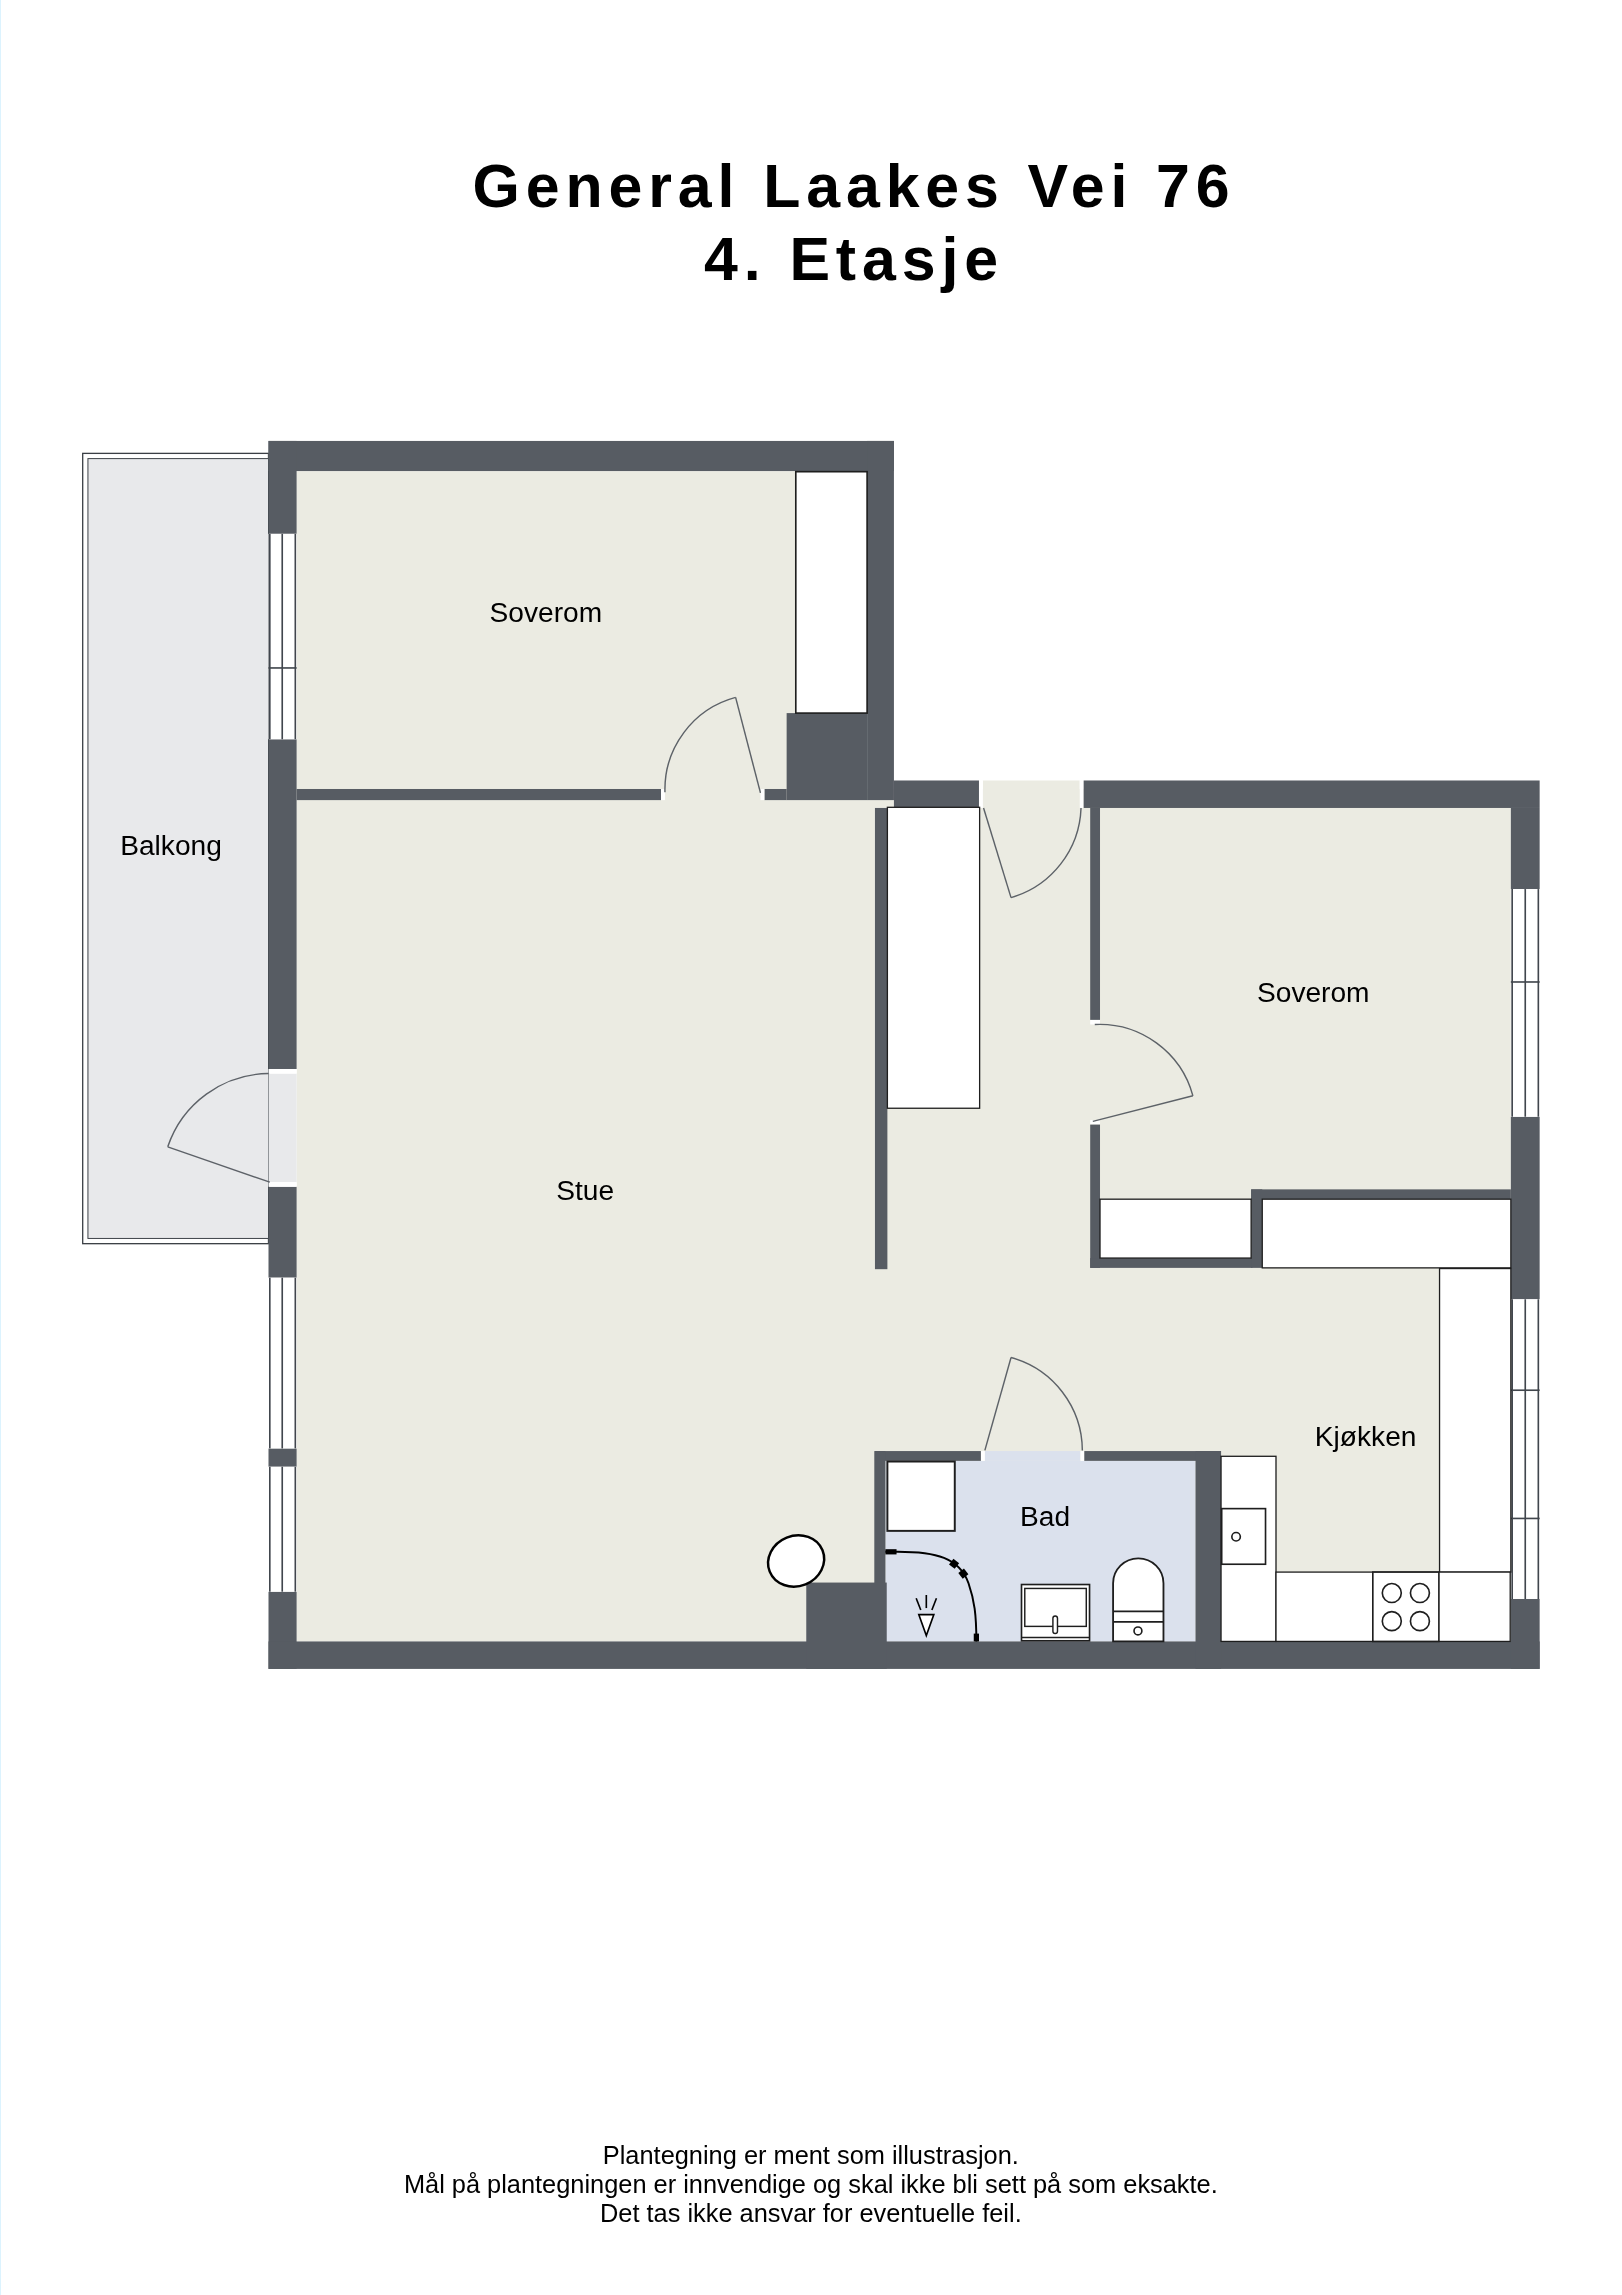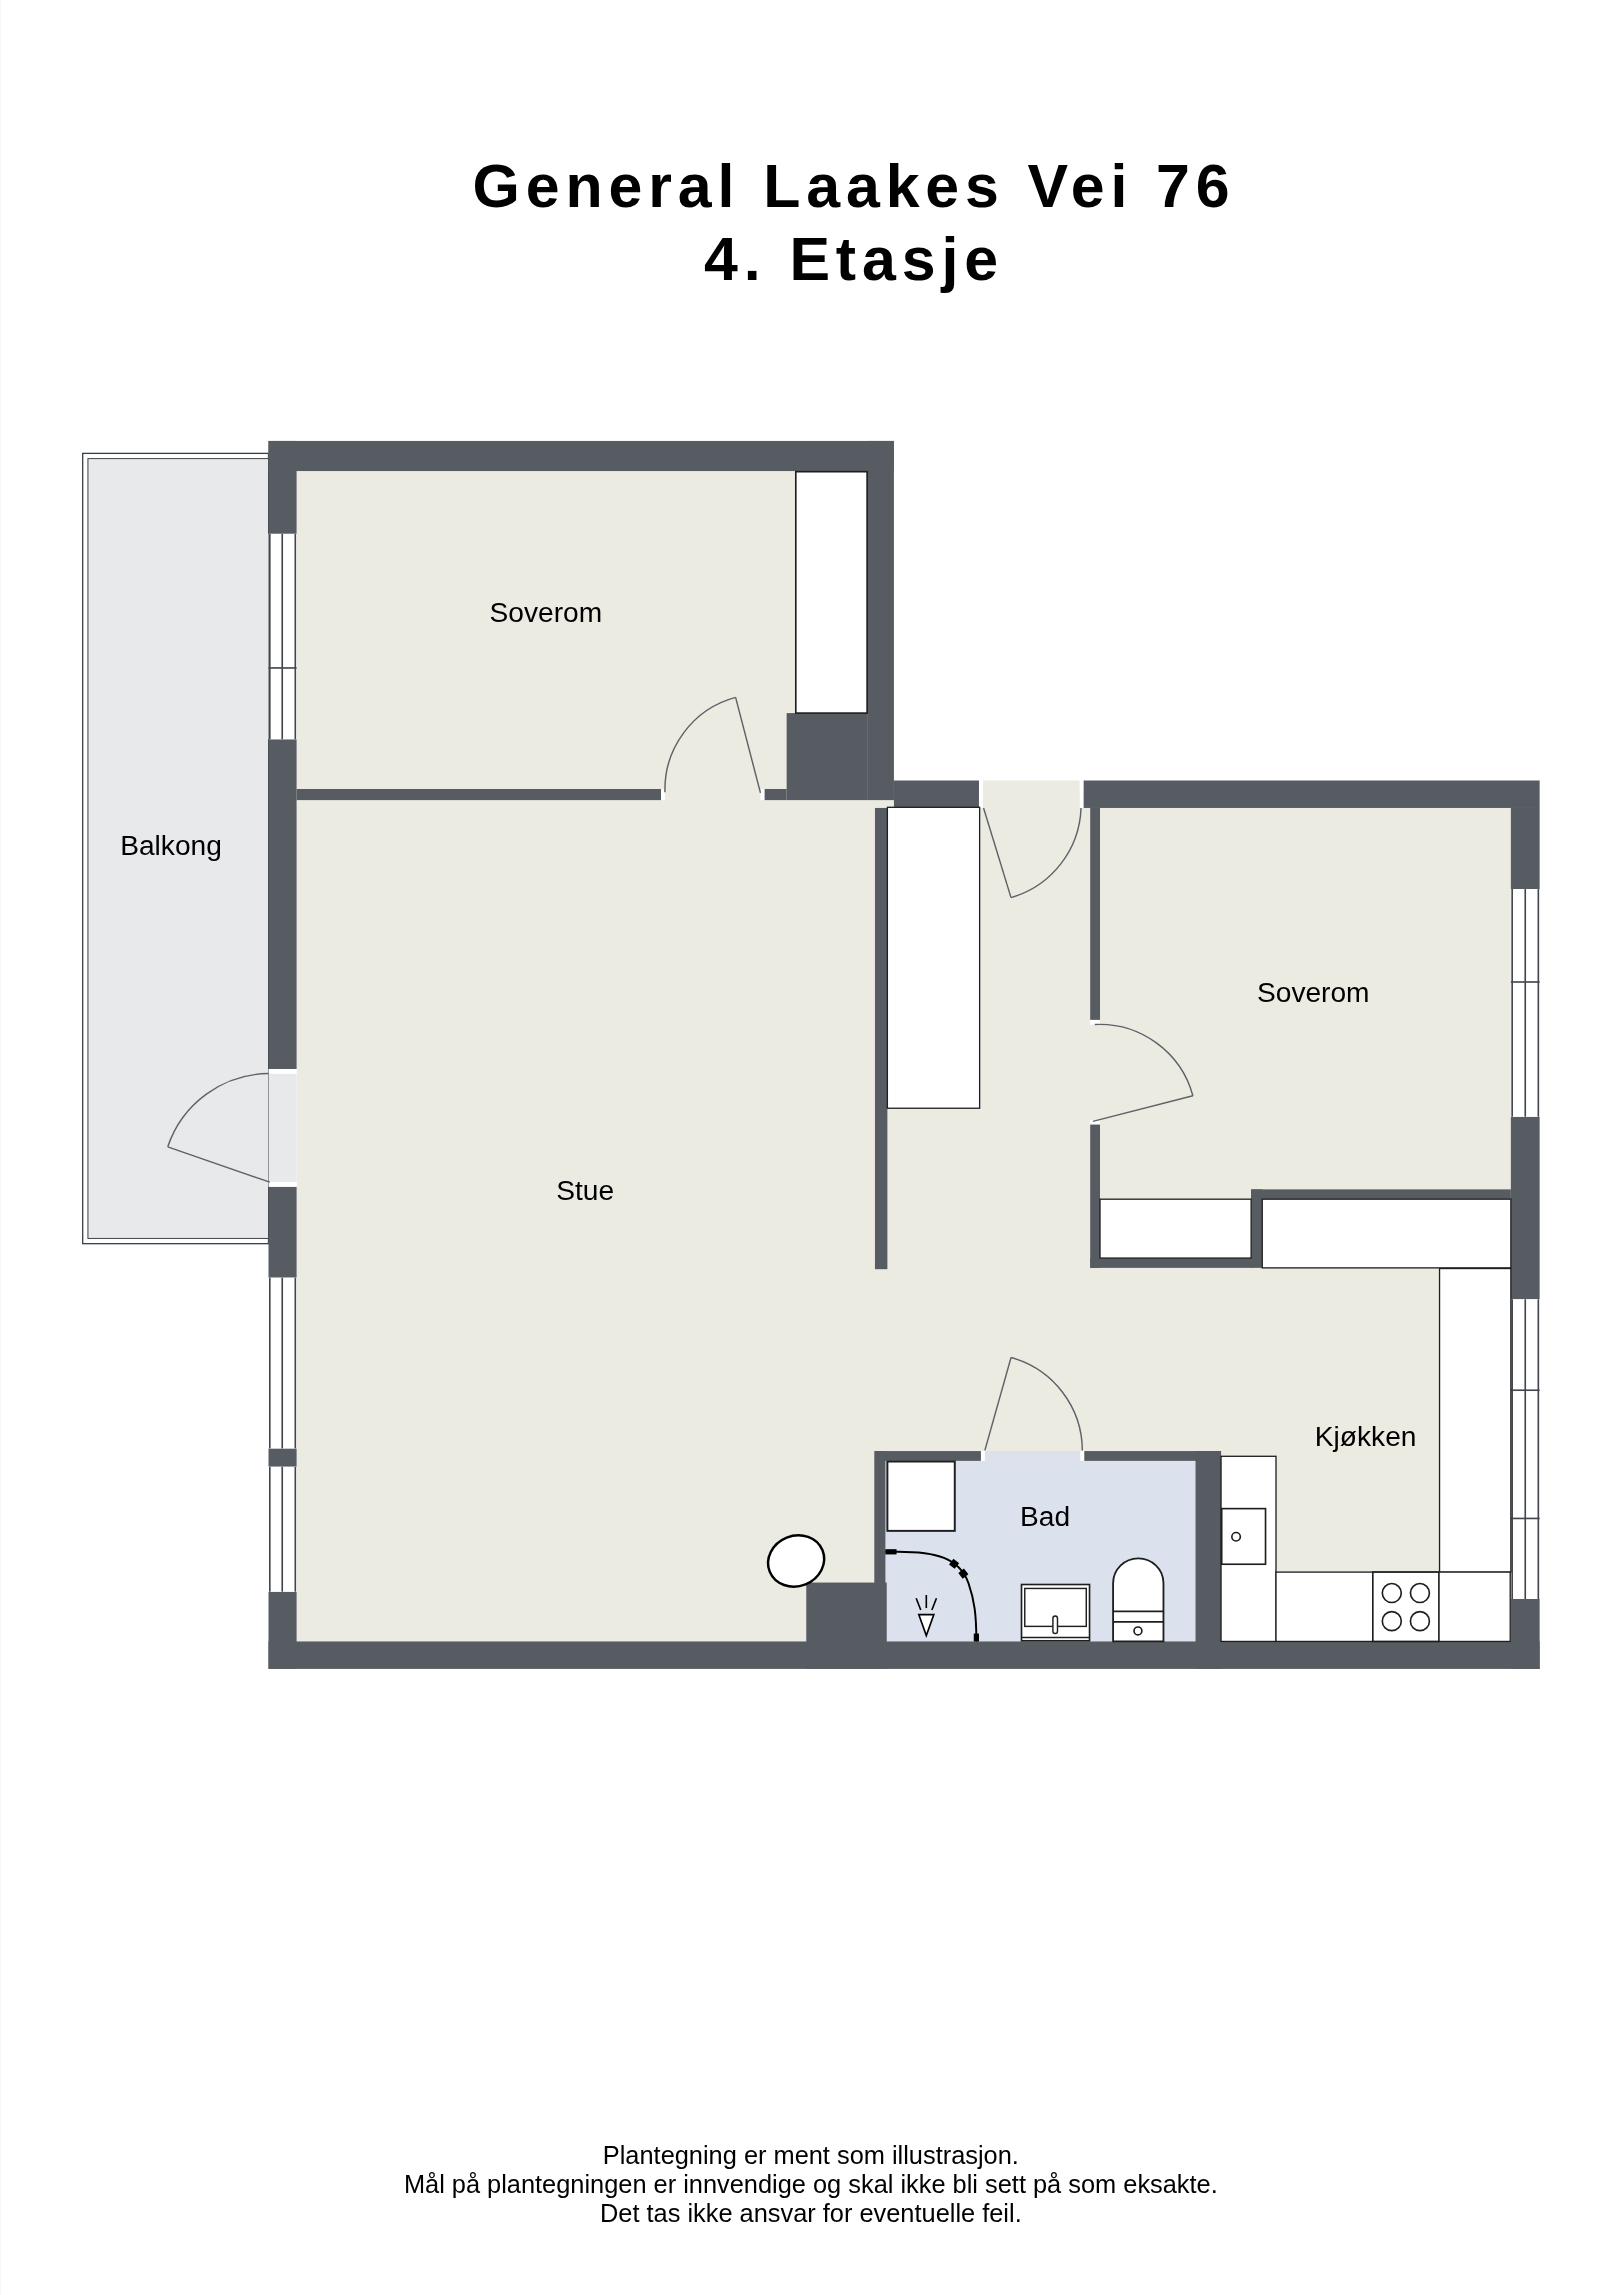--- a/index.html
+++ b/index.html
@@ -1,16 +1,16 @@
 <!DOCTYPE html>
 <html style="font-size:10.5px"><head>
 <meta charset="utf-8">
 <style>
   html,body{margin:0;padding:0;background:#ffffff;}
-  .page{position:relative;width:1623px;height:2295px;background:#e5e5e5;overflow:hidden;}
+  .page{position:relative;width:1623px;height:2295px;background:#7dd3fc;overflow:hidden;}
   svg{display:block;}
   text{font-family:"Liberation Sans",sans-serif;}
 </style>
 </head>
 <body>
 <div class="page">
 <svg width="1623" height="2295" viewBox="0 0 2480 3508" xmlns="http://www.w3.org/2000/svg">
 
 <rect x="0" y="0" width="2480" height="3508" fill="#ffffff"></rect>
 

